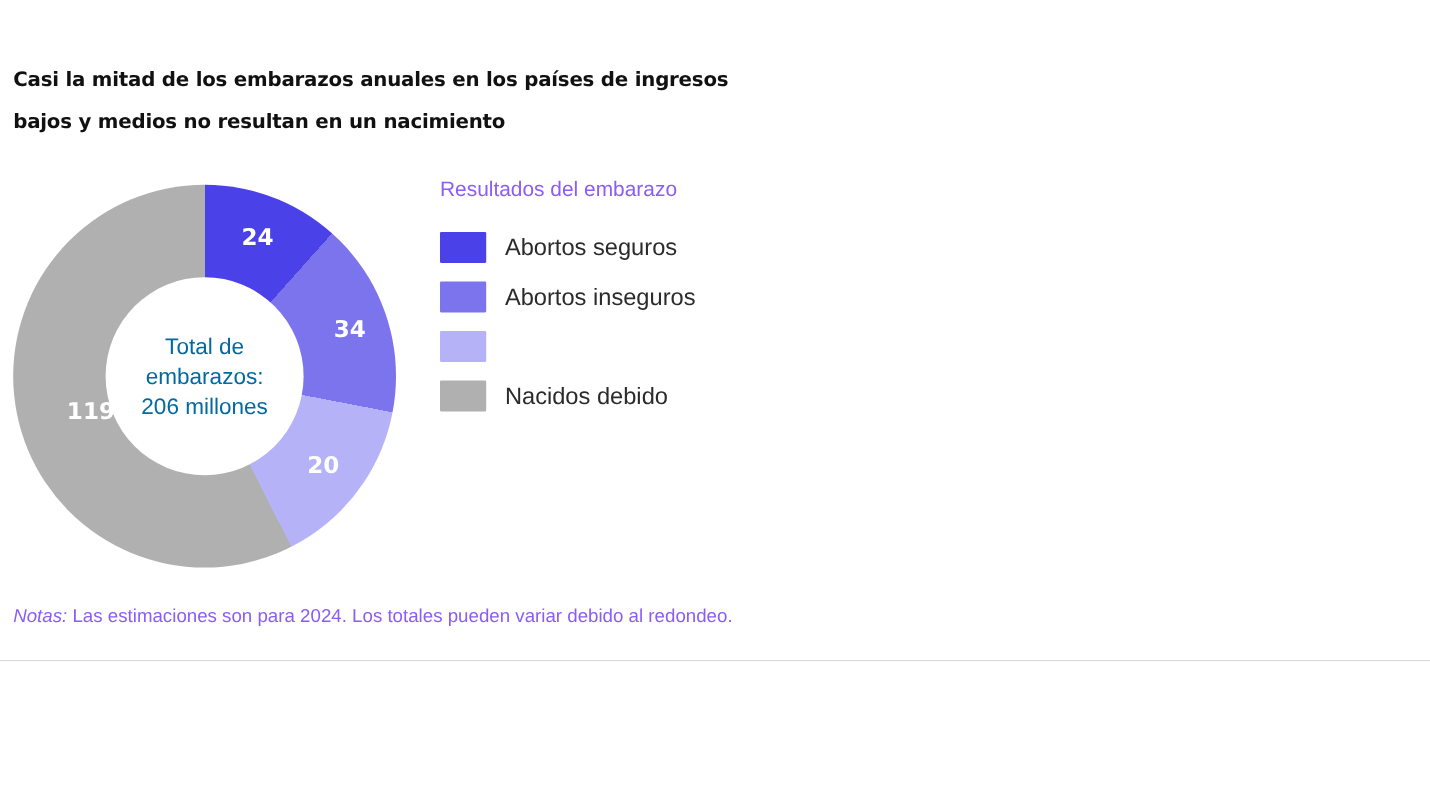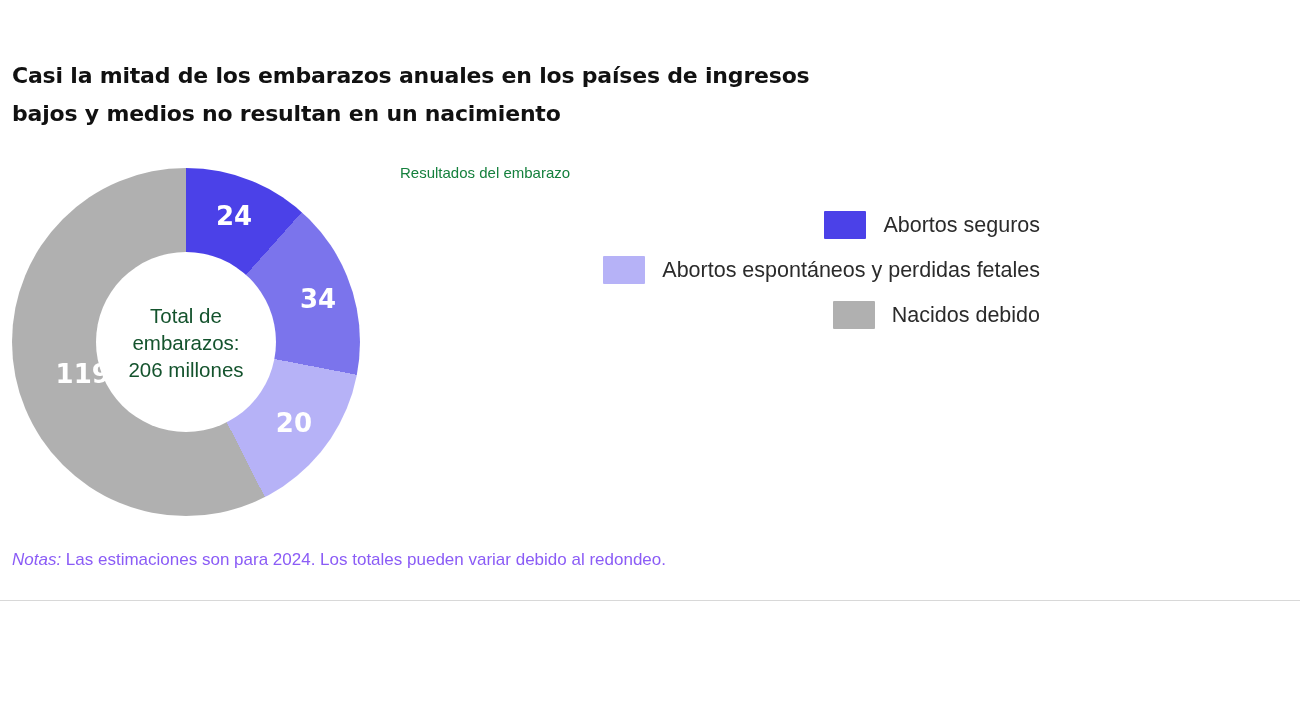--- a/index.html
+++ b/index.html
@@ -24,21 +24,21 @@
   }
 
   
   .title {
     position: absolute;
     left: 12px;
     top: 42px;
     width: 900px;
     font-family: "DejaVu Sans", sans-serif;
     font-weight: 700;
-    font-size: 22px;
+    font-size: 18px;
     line-height: 38px;
     letter-spacing: -0.2px;
     color: #111111;
     white-space: pre-line;
   }
 
   
   .chart-area {
     position: absolute;
     left: 0px;
@@ -75,55 +75,54 @@
     background: #ffffff;
     display: flex;
     align-items: center;
     justify-content: center;
   }
 
   .donut-center-text {
     text-align: center;
     font-size: 20.5px;
     line-height: 27px;
-    color: #14532d;
+    color: #0369a1;
     white-space: pre-line;
     font-family: "Liberation Sans", sans-serif;
   }
 
   .slice-label {
     position: absolute;
     font-family: "DejaVu Sans", sans-serif;
     font-weight: 700;
-    font-size: 26px;
+    font-size: 21px;
     color: #ffffff;
     transform: translate(-50%, -50%);
     white-space: nowrap;
   }
 
   
   .legend {
     position: absolute;
     left: 400px;
     top: 0px;
     width: 640px;
   }
 
   .legend-title {
-    font-size: 15px;
-    color: #15803d;
+    font-size: 19px;
+    color: #8b5cf6;
     margin: 0 0 16px 0;
     line-height: 26px;
   }
 
   .legend-item {
     display: flex;
     align-items: center;
     height: 45px;
-    justify-content: flex-end;
   }
 
   .legend-swatch {
     width: 42px;
     height: 28px;
     border-radius: 1px;
     flex: 0 0 auto;
   }
 
   .legend-label {
@@ -192,24 +191,27 @@
     </div>
 
     <div class="legend">
       <div class="legend-title">Resultados del embarazo</div>
 
       <div class="legend-item">
         <span class="legend-swatch" id="sw0" style="background: rgb(75, 65, 232);"></span>
         <span class="legend-label">Abortos seguros</span>
       </div>
 
+      <div class="legend-item">
+        <span class="legend-swatch" id="sw1" style="background: rgb(123, 116, 236);"></span>
+        <span class="legend-label">Abortos inseguros</span>
+      </div>
 
       <div class="legend-item">
         <span class="legend-swatch" id="sw2" style="background: rgb(182, 178, 247);"></span>
-        <span class="legend-label">Abortos espontáneos y perdidas fetales</span>
       </div>
 
       <div class="legend-item">
         <span class="legend-swatch" id="sw3" style="background: rgb(176, 176, 176);"></span>
         <span class="legend-label">Nacidos debido</span>
       </div>
     </div>
 
   </div>
 

